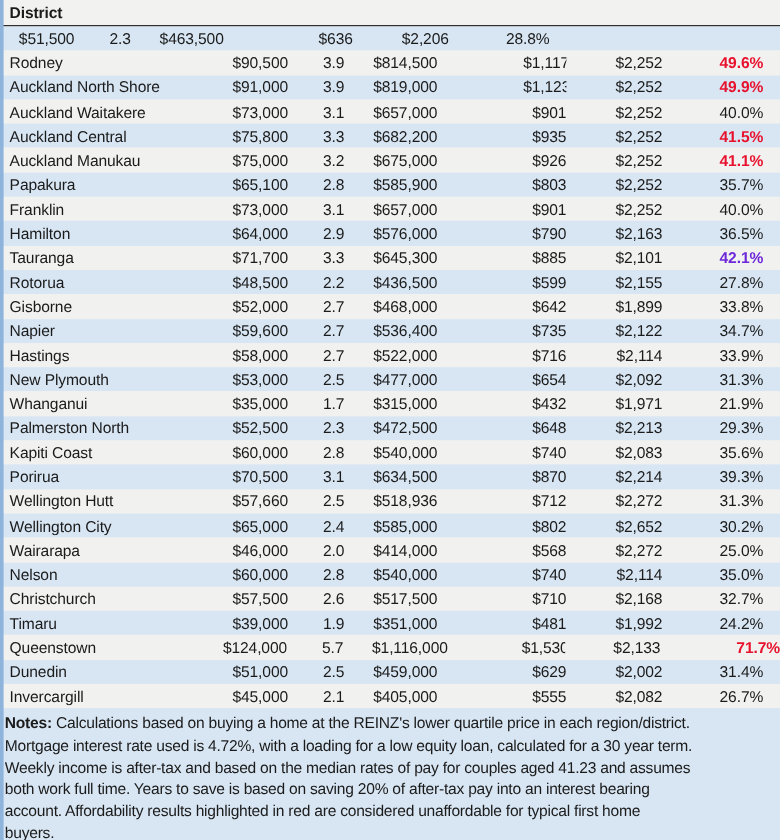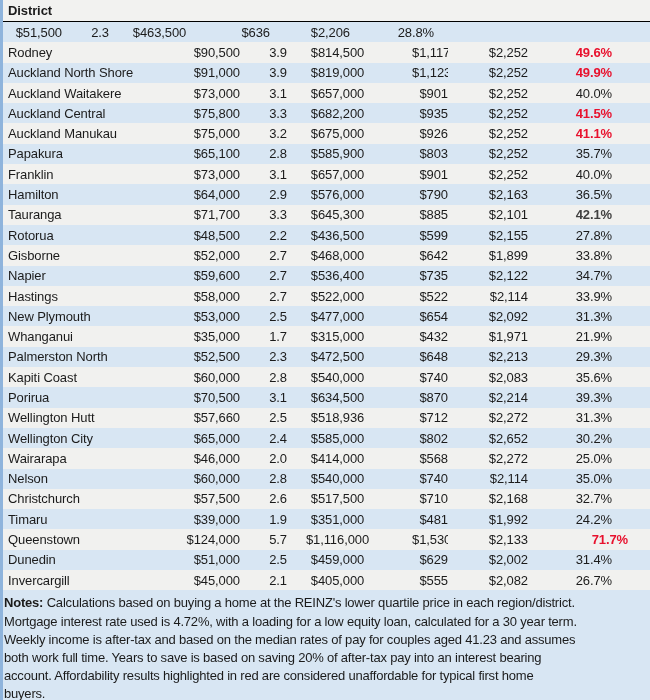--- a/index.html
+++ b/index.html
@@ -34,21 +34,21 @@
     font-weight: bold;
   }
   .rows { flex: 0 0 auto; }
   .row { display: flex; height: 20.3px; align-items: center; }
   .row.blue  { background: #d8e6f3; }
   .row.plain { background: #f1f1ef; }
   .c { white-space: nowrap; overflow: hidden; }
   .c0 { width: 178px; padding-left: 8px; text-align: left; }
   .c1 { width: 62px;  text-align: right; }
   .c2 { width: 47px;  text-align: right; }
-  .c3 { width: 101px; text-align: center; }
+  .c3 { width: 101px; text-align: left; margin-left: 24px; }
   .c4 { width: 60px;  text-align: right; padding-left: 24px; }
   .c5 { width: 80px;  text-align: right; }
   .c6 { width: 84px;  text-align: right; }
   .c7 { flex: 1; }
   .red { font-weight: bold; }
   .notes {
     flex: 1;
     padding: 4px 6px 0 4px;
     line-height: 18.2px;
     letter-spacing: -0.2px;
@@ -155,21 +155,21 @@
         <div class="c c6">36.5%</div>
         <div class="c c7"></div>
       </div>
       <div class="row plain">
         <div class="c c0">Tauranga</div>
         <div class="c c1">$71,700</div>
         <div class="c c2">3.3</div>
         <div class="c c3">$645,300</div>
         <div class="c c4">$885</div>
         <div class="c c5">$2,101</div>
-        <div class="c c6 red" style="color: #404040;">42.1%</div>
+        <div class="c c6 red" style="color: #6d28d9;">42.1%</div>
         <div class="c c7"></div>
       </div>
       <div class="row blue">
         <div class="c c0">Rotorua</div>
         <div class="c c1">$48,500</div>
         <div class="c c2">2.2</div>
         <div class="c c3">$436,500</div>
         <div class="c c4">$599</div>
         <div class="c c5">$2,155</div>
         <div class="c c6">27.8%</div>
@@ -193,21 +193,21 @@
         <div class="c c4">$735</div>
         <div class="c c5">$2,122</div>
         <div class="c c6">34.7%</div>
         <div class="c c7"></div>
       </div>
       <div class="row plain">
         <div class="c c0">Hastings</div>
         <div class="c c1">$58,000</div>
         <div class="c c2">2.7</div>
         <div class="c c3">$522,000</div>
-        <div class="c c4">$522</div>
+        <div class="c c4">$716</div>
         <div class="c c5">$2,114</div>
         <div class="c c6">33.9%</div>
         <div class="c c7"></div>
       </div>
       <div class="row blue">
         <div class="c c0">New Plymouth</div>
         <div class="c c1">$53,000</div>
         <div class="c c2">2.5</div>
         <div class="c c3">$477,000</div>
         <div class="c c4">$654</div>

